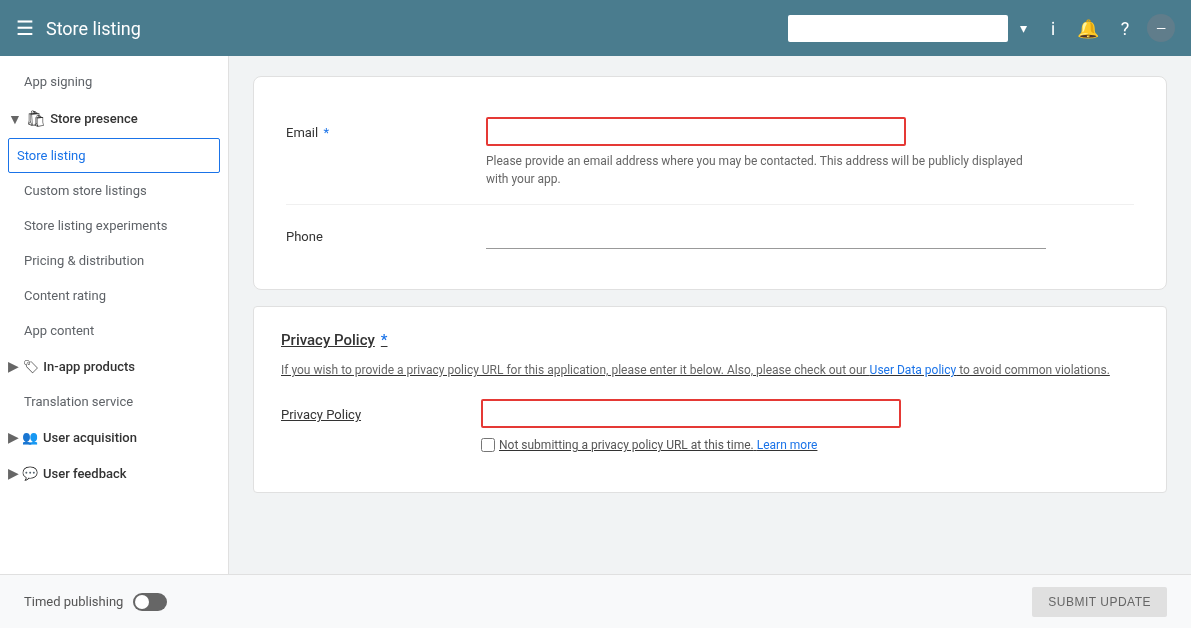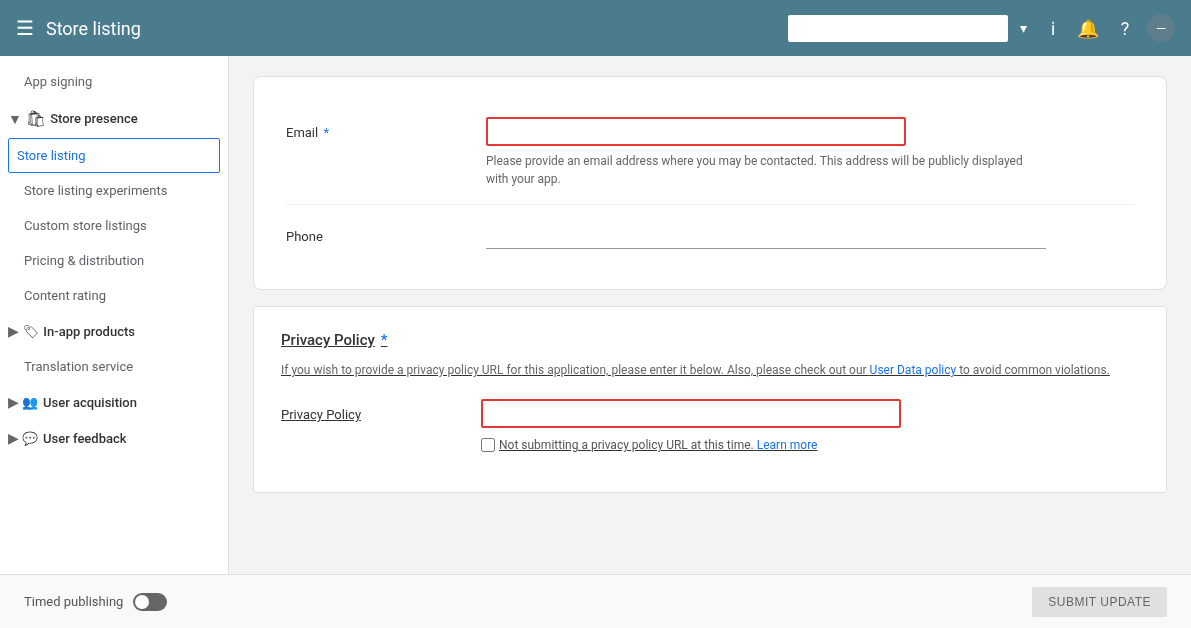--- a/index.html
+++ b/index.html
@@ -252,30 +252,33 @@
     <div class="sidebar-section">
       <span class="sidebar-expand">▼</span>
       <span style="font-size:16px;">🛍</span>
       <span>Store presence</span>
     </div>
 
     <div class="sidebar-item active">
       <span>Store listing</span>
     </div>
     <div class="sidebar-item">
+      <span>Custom store listings</span>
+    </div>
+    <div class="sidebar-item">
       <span>Store listing experiments</span>
     </div>
     <div class="sidebar-item">
-      <span>Custom store listings</span>
-    </div>
-    <div class="sidebar-item">
       <span>Pricing &amp; distribution</span>
     </div>
     <div class="sidebar-item">
       <span>Content rating</span>
+    </div>
+    <div class="sidebar-item">
+      <span>App content</span>
     </div>
 
     <div class="sidebar-section">
       <span class="sidebar-expand">▶</span>
       <span>🏷</span>
       <span>In-app products</span>
     </div>
 
     <div class="sidebar-item">
       <span>Translation service</span>

